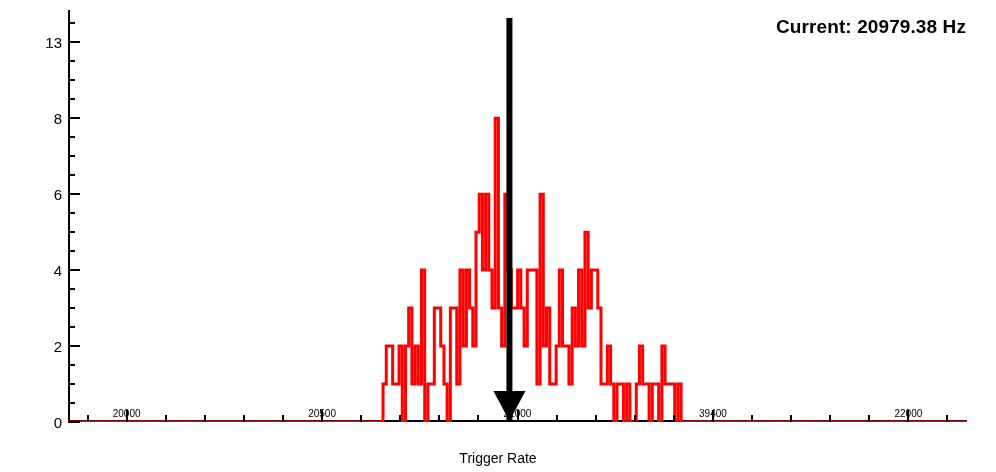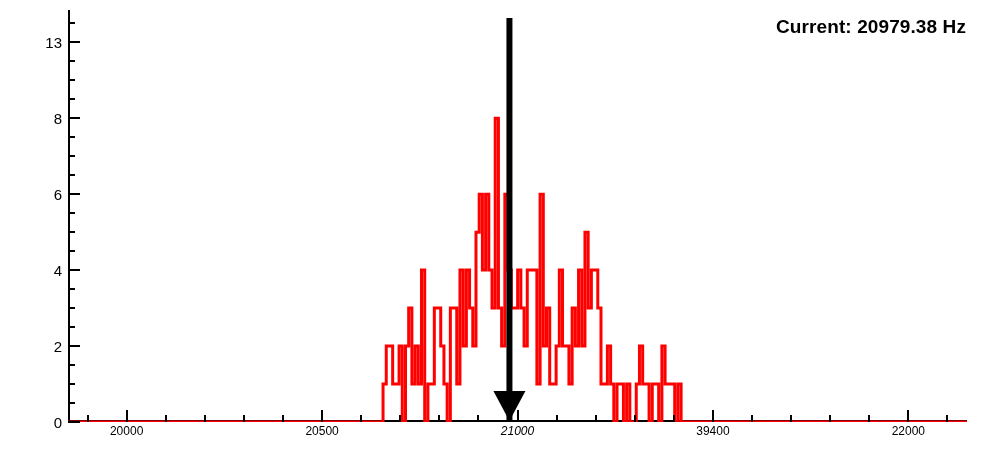--- a/index.html
+++ b/index.html
@@ -15,21 +15,21 @@
   
   #title{position:absolute;right:30px;top:16px;
          font-size:19px;font-weight:bold;color:#000;letter-spacing:0.1px;
          white-space:nowrap;}
 
   
   .ytick-label{position:absolute;right:0;font-size:15px;color:#000;
                text-align:right;transform:translateY(-50%);white-space:nowrap;}
   #ylabels{position:absolute;left:18px;top:0;width:44px;height:472px;}
 
-  .xtick-label{position:absolute;top:424px;font-size:12px;color:#000;
+  .xtick-label{position:absolute;top:408px;font-size:10px;color:#000;
                transform:translateX(-50%);white-space:nowrap;}
   #xaxis-title{position:absolute;top:450px;left:0;width:996px;
                text-align:center;font-size:14px;color:#000;}
 
   
   .tick{position:absolute;background:#000;}
   .ytick-major{left:68px;width:12px;height:2px;}
   .ytick-minor{left:68px;width:7px;height:2px;}
   .xtick-major{top:410px;width:2px;height:12px;}
   .xtick-minor{top:415px;width:2px;height:7px;}
@@ -116,19 +116,20 @@
       <div class="tick xtick-minor" style="left: 790.109px;"></div>
       <div class="tick xtick-minor" style="left: 829.196px;"></div>
       <div class="tick xtick-minor" style="left: 868.283px;"></div>
       <div class="tick xtick-major" style="left: 907.37px;"></div>
       <div class="tick xtick-minor" style="left: 946.457px;"></div>
     </div>
 
   <div id="xlabels">
       <div class="xtick-label" style="left: 126.63px;">20000</div>
       <div class="xtick-label" style="left: 322.065px;">20500</div>
-      <div class="xtick-label" style="left: 517.5px; font-style: italic;">21000</div>
+      <div class="xtick-label" style="left: 517.5px;">21000</div>
       <div class="xtick-label" style="left: 712.935px;">39400</div>
       <div class="xtick-label" style="left: 908.37px; text-align: center;">22000</div>
     </div>
 
+  <div id="xaxis-title">Trigger Rate</div>
 
 </div>
 
 </body></html>

